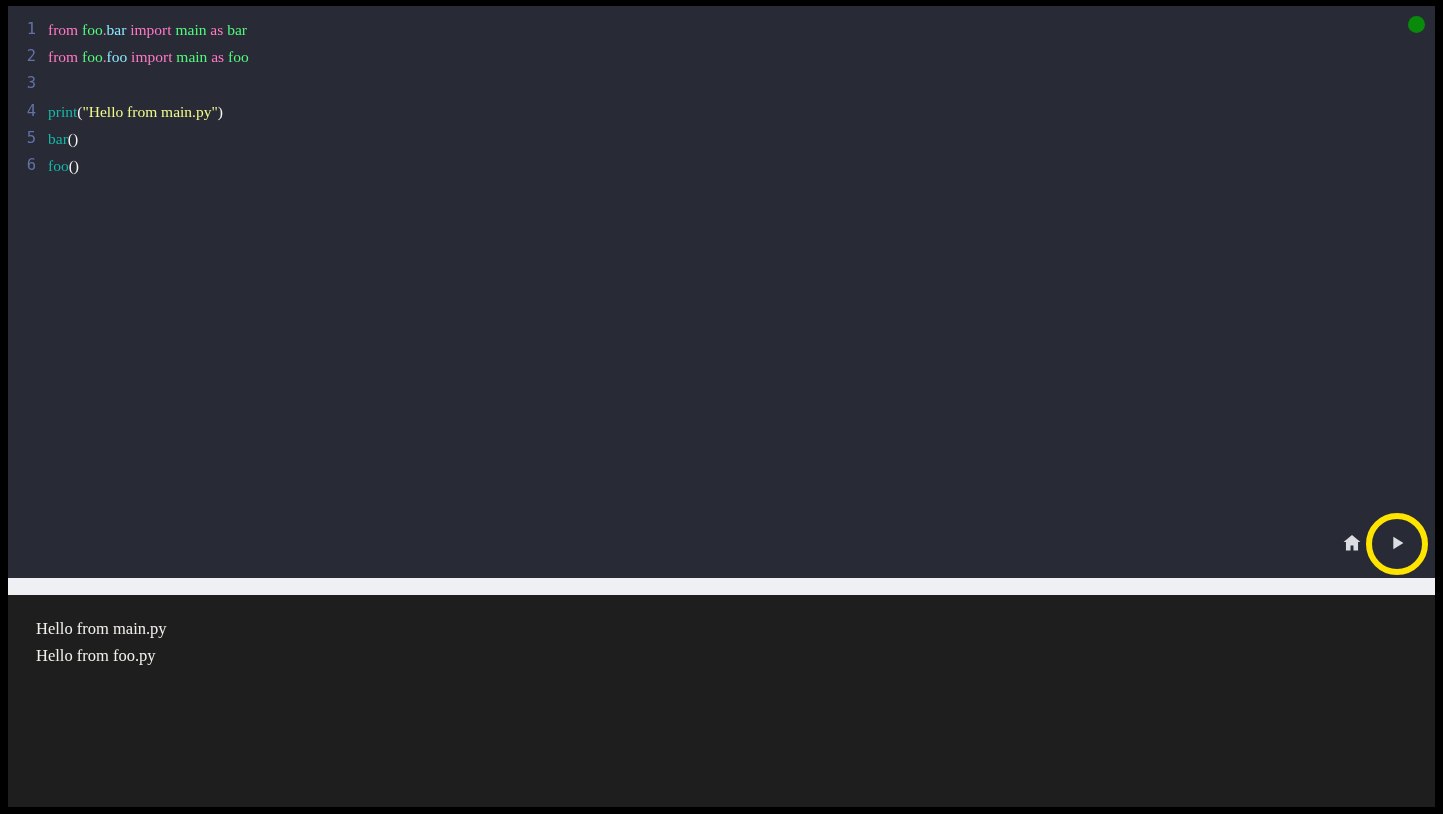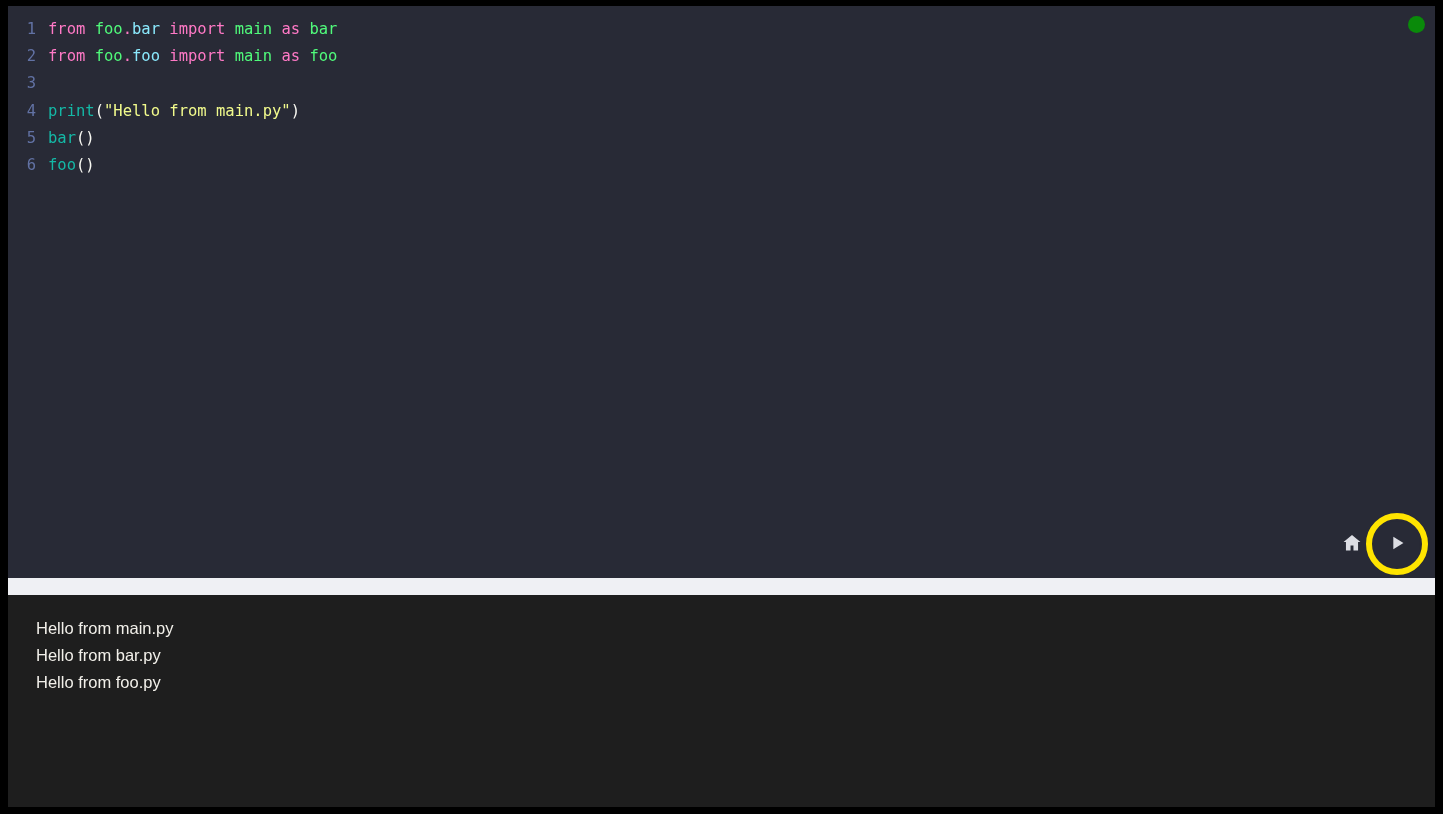--- a/index.html
+++ b/index.html
@@ -48,21 +48,21 @@
   .code-line { display:flex; align-items:flex-start; height:27.2px; }
   .gutter {
     width:28px;
     min-width:28px;
     text-align:right;
     color:#6272a4;
     padding-right:0;
     user-select:none;
     font-family:"DejaVu Sans Mono", "Liberation Mono", monospace;
   }
-  .code-text { padding-left:12px; color:#f8f8f2; }
+  .code-text { padding-left:12px; color:#f8f8f2;font-family:Liberation Serif, serif; }
 
   .tk-kw      { color:#ff79c6; }
   .tk-fn      { color:#14b8a6; }
   .tk-name    { color:#50fa7b; }
   .tk-attr    { color:#8be9fd; }
   .tk-dot     { color:#ff79c6; }
   .tk-str     { color:#f1fa8c; }
   .tk-punc    { color:#f8f8f2; }
 
   
@@ -116,21 +116,21 @@
 
   
   .console-pane {
     flex:1 1 auto;
     background:#1e1e1e;
     padding:20px 0 0 28px;
     overflow:hidden;
   }
   .console-line {
     color:#f2f0ea;
-    font-family:Liberation Sans, sans-serif;
+    font-family:Liberation Serif, serif;
     font-size:16.5px;
     line-height:27px;
     white-space:pre;
   }
 </style>
 </head>
 <body>
 
 <div id="app">
 
@@ -161,17 +161,16 @@
         </button>
       </div>
 
     </div>
   </div>
 
   <div class="divider"></div>
 
   <div class="console-pane" id="console-pane">
       <div class="console-line">Hello from main.py</div>
-      <div class="console-line">Hello from bar.py</div>
       <div class="console-line">Hello from foo.py</div>
     </div>
 
 </div>
 
 </body></html>

